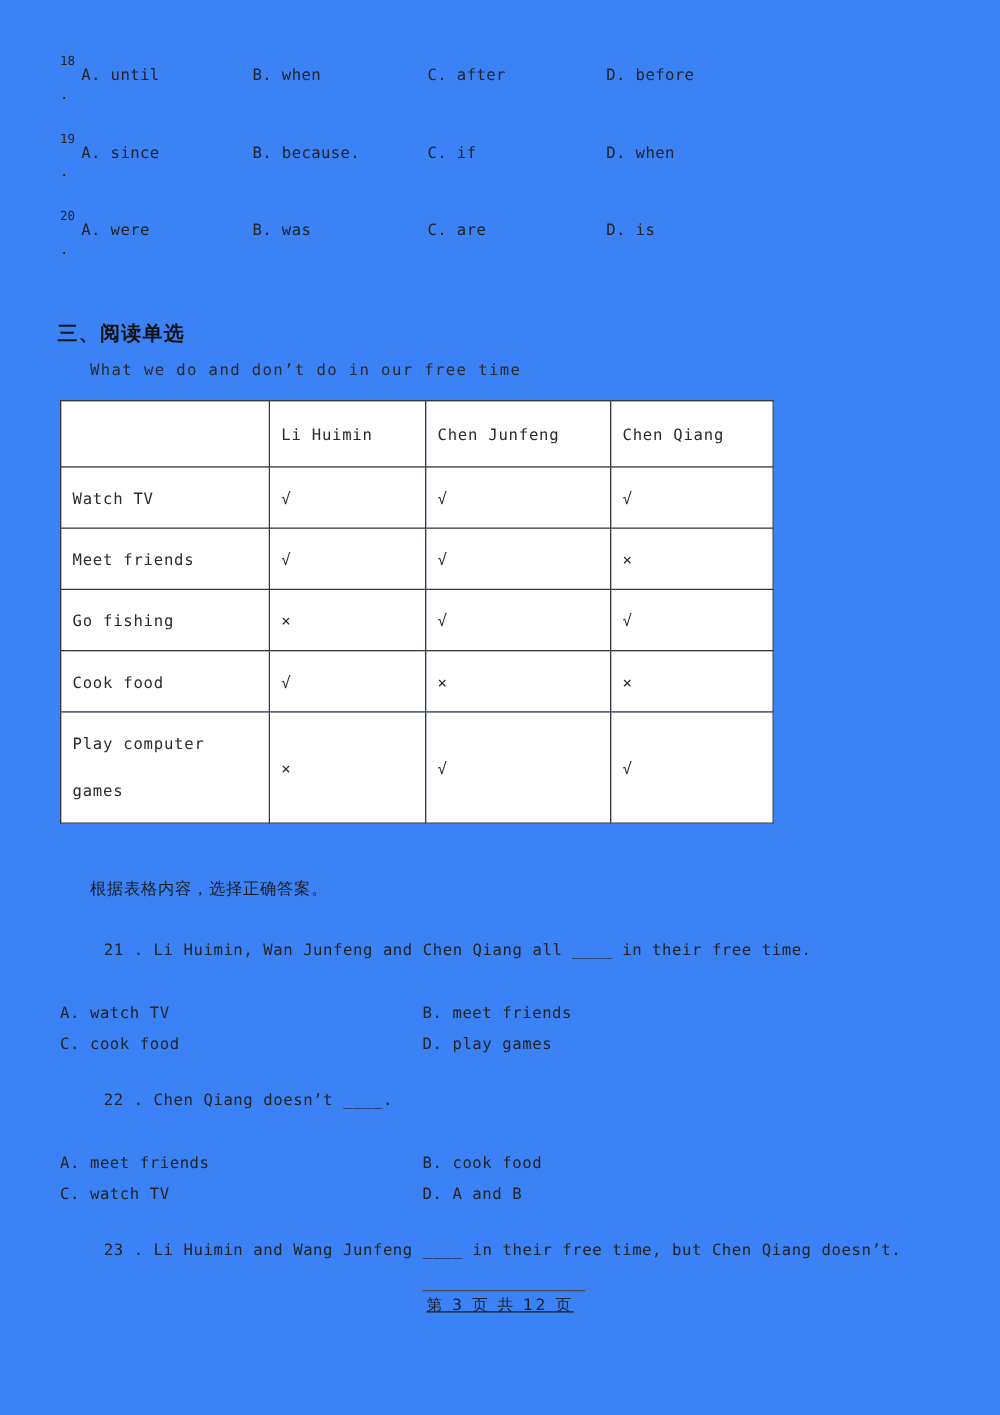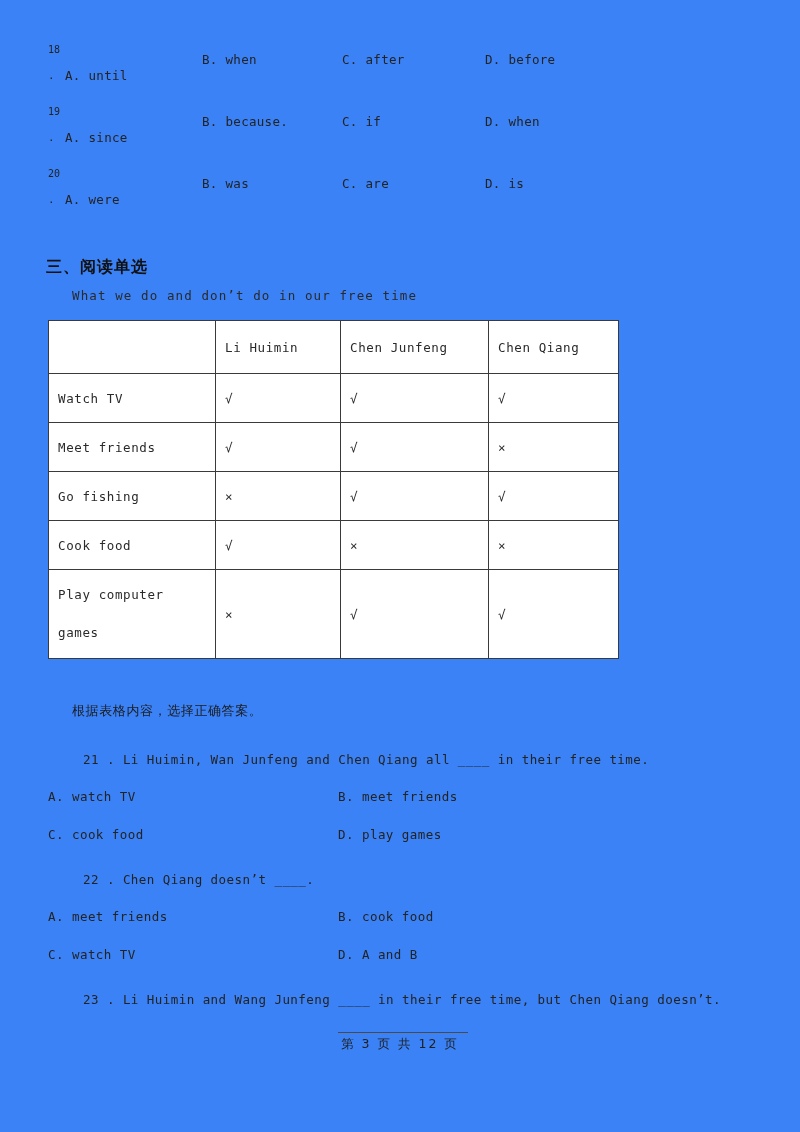--- a/index.html
+++ b/index.html
@@ -51,21 +51,21 @@
   }
   .opt {
     position: absolute;
     top: 8px;
     font-family: "DejaVu Sans Mono", "Liberation Mono", monospace;
     font-size: 12.5px;
     letter-spacing: 0.3px;
     color: #232323;
     white-space: pre;
   }
-  .opt.a { left: 17px; margin-top: 16px; }
+  .opt.a { left: 17px; }
   .opt.b { left: 154px; }
   .opt.c { left: 294px; }
   .opt.d { left: 437px; }
 
   
   .section-heading {
     position: absolute;
     left: 46px;
     top: 234px;
     font-family: "DejaVu Sans", "Liberation Sans", sans-serif;
@@ -151,21 +151,21 @@
     color: #232323;
     white-space: pre;
   }
   .rq-opts {
     position: relative;
     margin-top: 22px;
     height: 38px;
   }
   .rq-opt {
     position: absolute;
-    top: 0;
+    top: 13px;
     font-family: "DejaVu Sans Mono", "Liberation Mono", monospace;
     font-size: 12.5px;
     letter-spacing: 0.45px;
     color: #232323;
     white-space: pre;
   }
   .rq-opt.left { left: 0px; }
   .rq-opt.right { left: 290px; }
   .rq-opt.row2 { top: 38px; }
 
@@ -180,20 +180,21 @@
   .footer {
     position: absolute;
     left: 0;
     top: 1036px;
     width: 800px;
     text-align: center;
     font-family: "DejaVu Sans", "Liberation Sans", sans-serif;
     font-size: 12.5px;
     letter-spacing: 2px;
     color: #1f1f1f;
+    text-decoration: underline;
   }
 </style>
 </head>
 <body>
 
 <div class="page">
 
   <div class="cloze-block" style="top:44px;">
     <div class="cloze-row">
       <div class="qnum">

